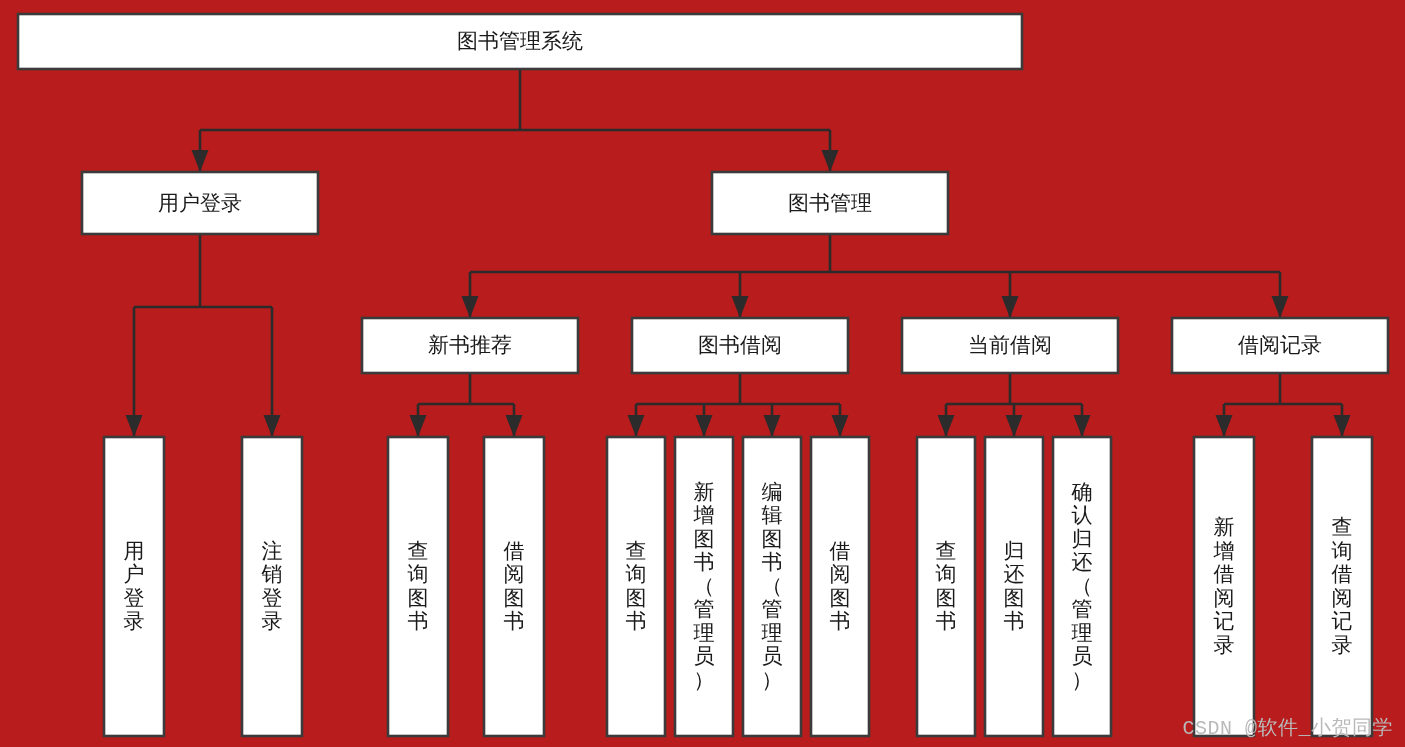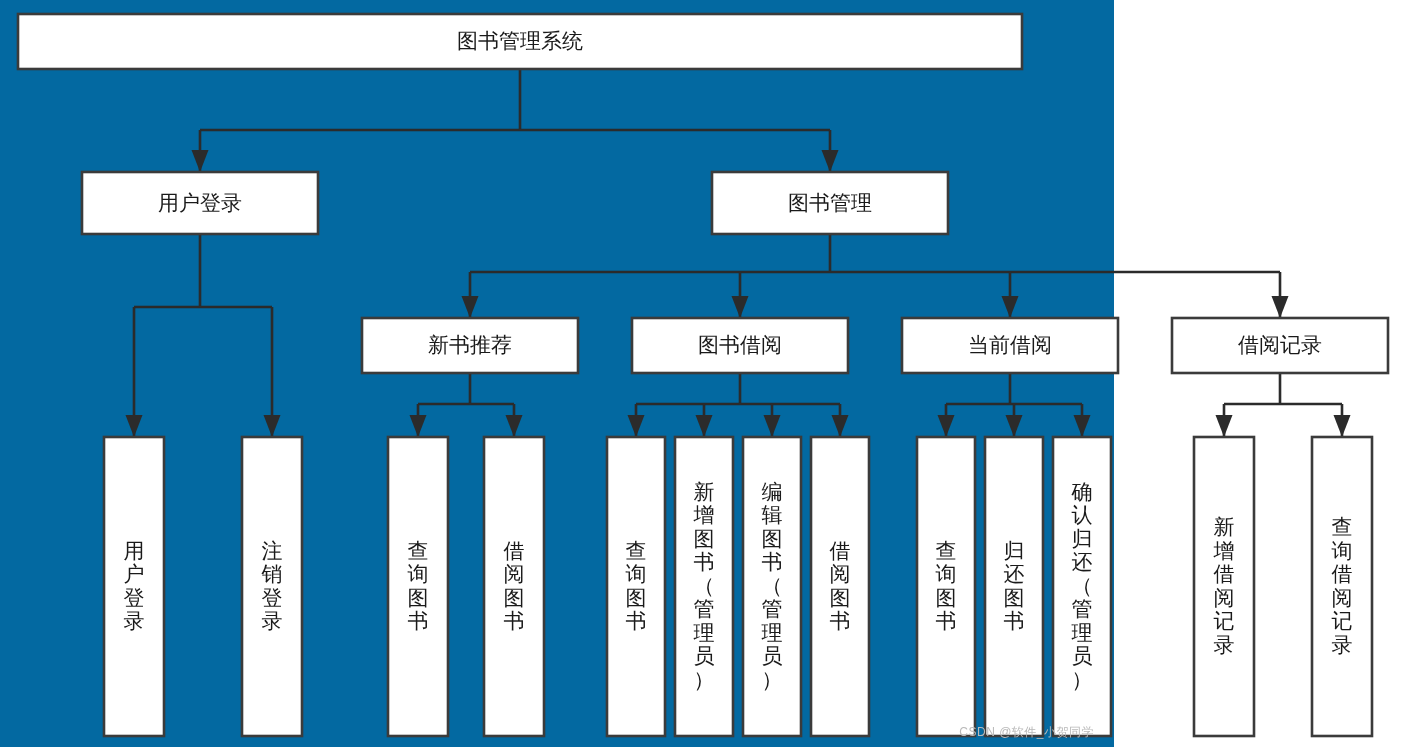--- a/index.html
+++ b/index.html
@@ -8,23 +8,23 @@
     background: #ffffff;
   }
   body {
     width: 1405px;
     height: 747px;
     font-family: "Liberation Sans", sans-serif;
     overflow: hidden;
   }
   #diagram-root {
     position: relative;
-    width: 1114px;
+    width: 1405px;
     height: 747px;
-    background: #0369a1;
+    background: #b91c1c;
   }
   svg.diagram-canvas {
     position: absolute;
     left: 0;
     top: 0;
     width: 1405px;
     height: 747px;
   }
   .node-box {
     fill: #ffffff;
@@ -49,24 +49,24 @@
     dominant-baseline: middle;
   }
   .node-label-v {
     font-family: "Liberation Sans", sans-serif;
     font-size: 21px;
     fill: #1a1a1a;
     text-anchor: middle;
   }
   .watermark {
     position: absolute;
-    right: 20px;
+    right: 12px;
     bottom: 6px;
-    font-family: Liberation Sans, sans-serif;
-    font-size: 12px;
+    font-family: Liberation Mono, monospace;
+    font-size: 20px;
     color: #b9b9b9;
     white-space: nowrap;
     letter-spacing: 0.5px;
     user-select: none;
   }
 </style>
 </head>
 <body>
 
 <div id="diagram-root">

